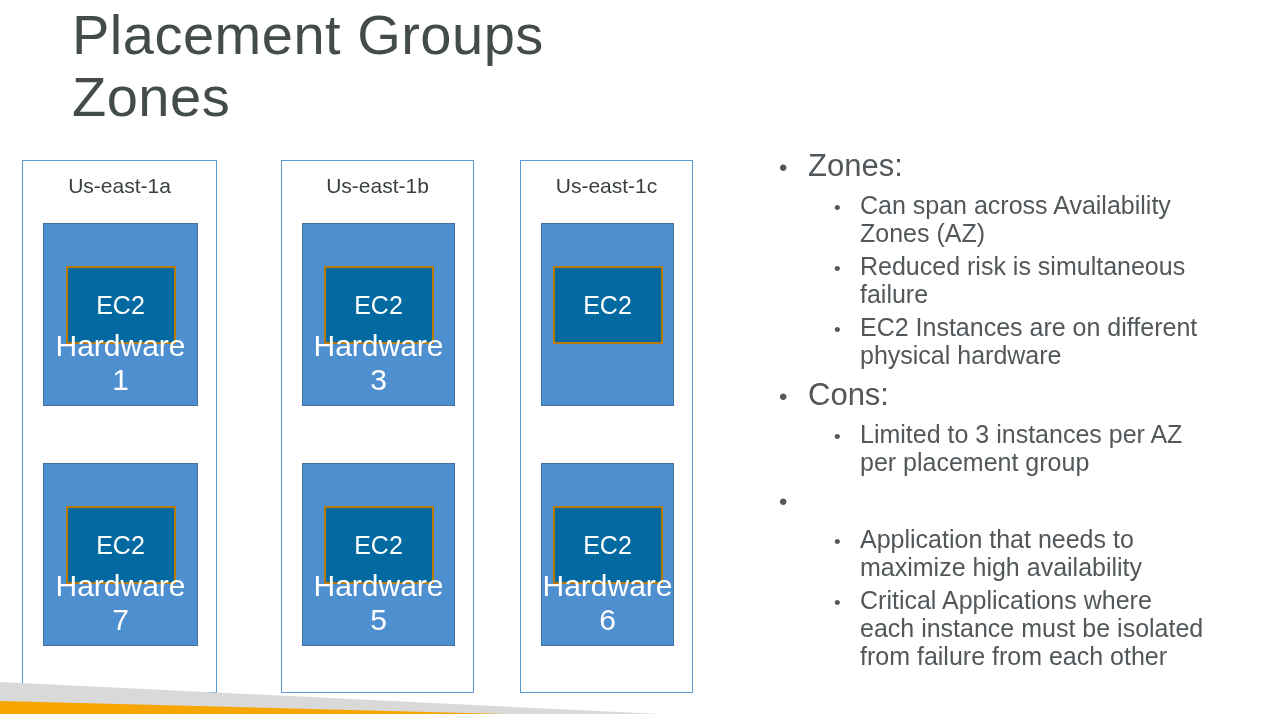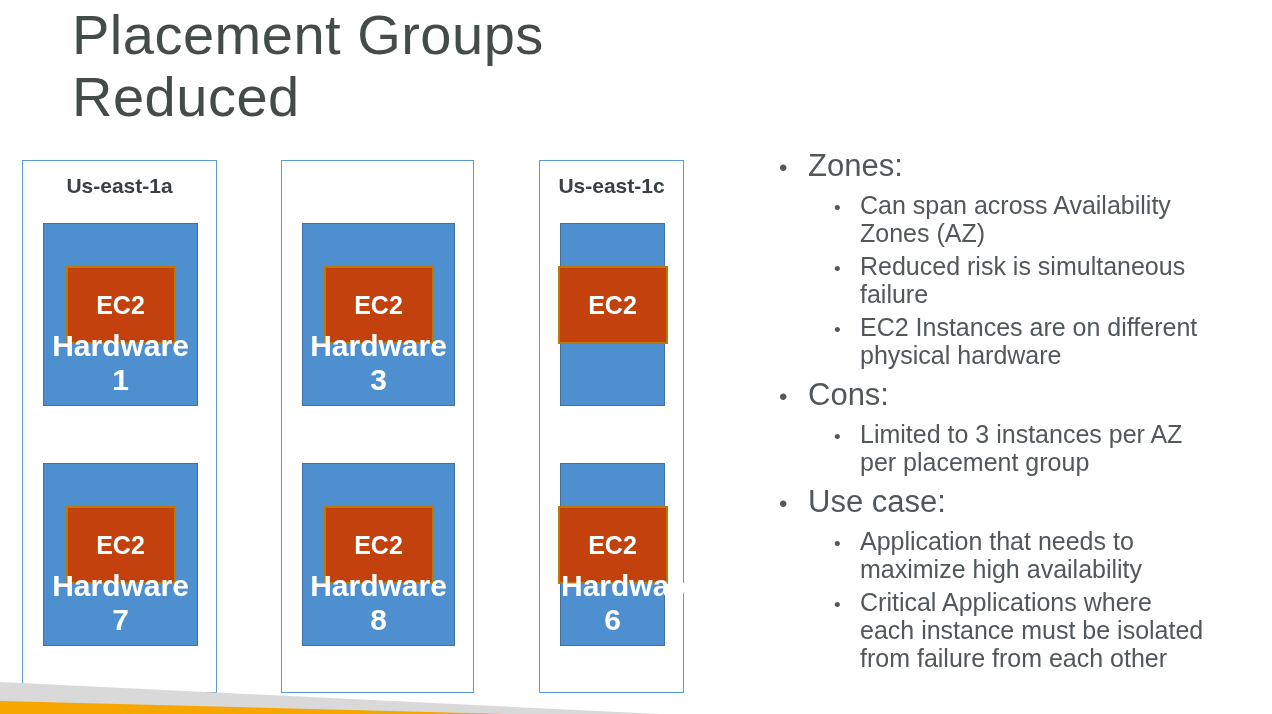--- a/index.html
+++ b/index.html
@@ -17,40 +17,39 @@
     position:absolute; left:72px; top:4px;
     font-size:56px; line-height:62px; font-weight:300;
     color:#444c48; letter-spacing:0.5px;
   }
 
   
   .az-box {
     position:absolute; top:160px; height:533px;
     background:#ffffff;
     border:1.5px solid #5b9bd5;
-    font-weight:bold;
   }
   .az-1 { left:22px;  width:195px; }
   .az-2 { left:281px; width:193px; }
-  .az-3 { left:539px; width:145px; }
+  .az-3 { left:520px; width:173px; }
   .az-label {
     margin-top:13px; text-align:center;
     font-size:21px; color:#3a4043;
   }
   .hw-box {
     position:absolute; left:20px; right:18px; height:183px;
     background:#4e8fd0;
     border:1px solid #41719c;
   }
   .hw-top    { top:62px; }
   .hw-bottom { top:302px; }
   .ec2-box {
     position:absolute; top:42px; left:50%; transform:translateX(-50%);
     width:110px; height:78px;
-    background:#c2410c;
+    background:#0369a1;
     border:2px solid #b97a05;
     display:flex; align-items:center; justify-content:center;
     color:#ffffff; font-size:25px;
   }
   .hw-label {
     position:absolute; bottom:8px; left:0; right:0;
     text-align:center; color:#ffffff; font-size:30px;
   }
 
   
@@ -85,51 +84,52 @@
     clip-path:polygon(0 0, 100% 100%, 0 100%);
   }
 </style>
 </head>
 <body>
 
 <div class="slide">
 
   <div class="title">
     <div>Placement Groups</div>
-    <div>Reduced</div>
+    <div>Zones</div>
   </div>
 
   <div class="az-box az-1">
     <div class="az-label">Us-east-1a</div>
     <div class="hw-box hw-top">
       <div class="ec2-box">
         <span>EC2</span>
       </div>
       <div class="hw-label">Hardware 1</div>
     </div>
     <div class="hw-box hw-bottom">
       <div class="ec2-box">
         <span>EC2</span>
       </div>
       <div class="hw-label">Hardware 7</div>
     </div>
   </div>
 
   <div class="az-box az-2">
+    <div class="az-label">Us-east-1b</div>
     <div class="hw-box hw-top">
       <div class="ec2-box">
         <span>EC2</span>
       </div>
       <div class="hw-label">Hardware 3</div>
     </div>
     <div class="hw-box hw-bottom">
       <div class="ec2-box">
         <span>EC2</span>
       </div>
-      <div class="hw-label">Hardware 8</div>
+      <div class="hw-label">Hardware 5</div>
     </div>
   </div>
 
   <div class="az-box az-3">
     <div class="az-label">Us-east-1c</div>
     <div class="hw-box hw-top">
       <div class="ec2-box">
         <span>EC2</span>
       </div>
     </div>
@@ -168,21 +168,20 @@
       <span>Cons:</span>
     </div>
     <div class="l2">
       <span class="dot">•</span>
       <span class="t">Limited to 3 instances per AZ
 per placement group</span>
     </div>
 
     <div class="l1">
       <span class="dot">•</span>
-      <span>Use case:</span>
     </div>
     <div class="l2">
       <span class="dot">•</span>
       <span class="t">Application that needs to
 maximize high availability</span>
     </div>
     <div class="l2">
       <span class="dot">•</span>
       <span class="t">Critical Applications where
 each instance must be isolated

